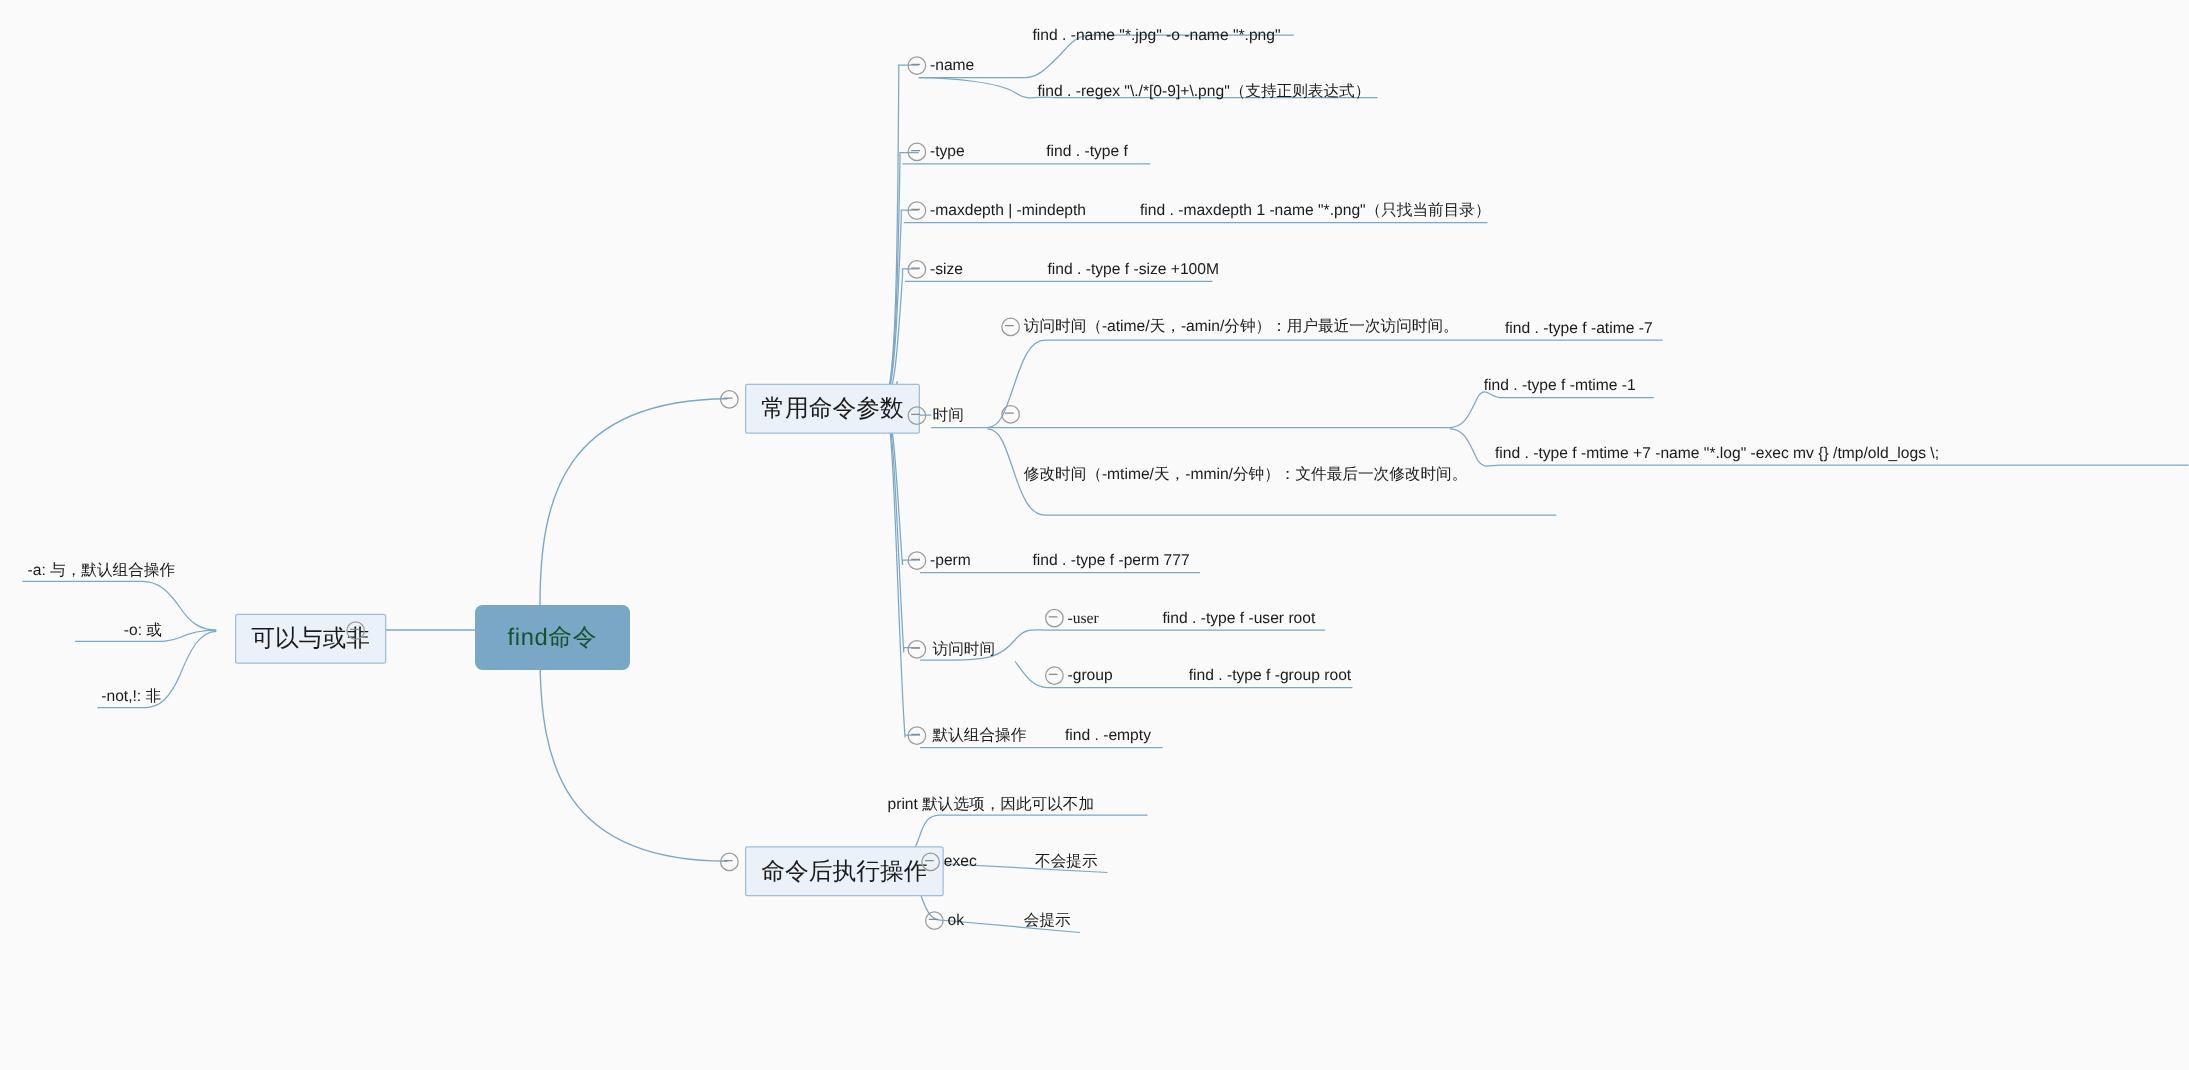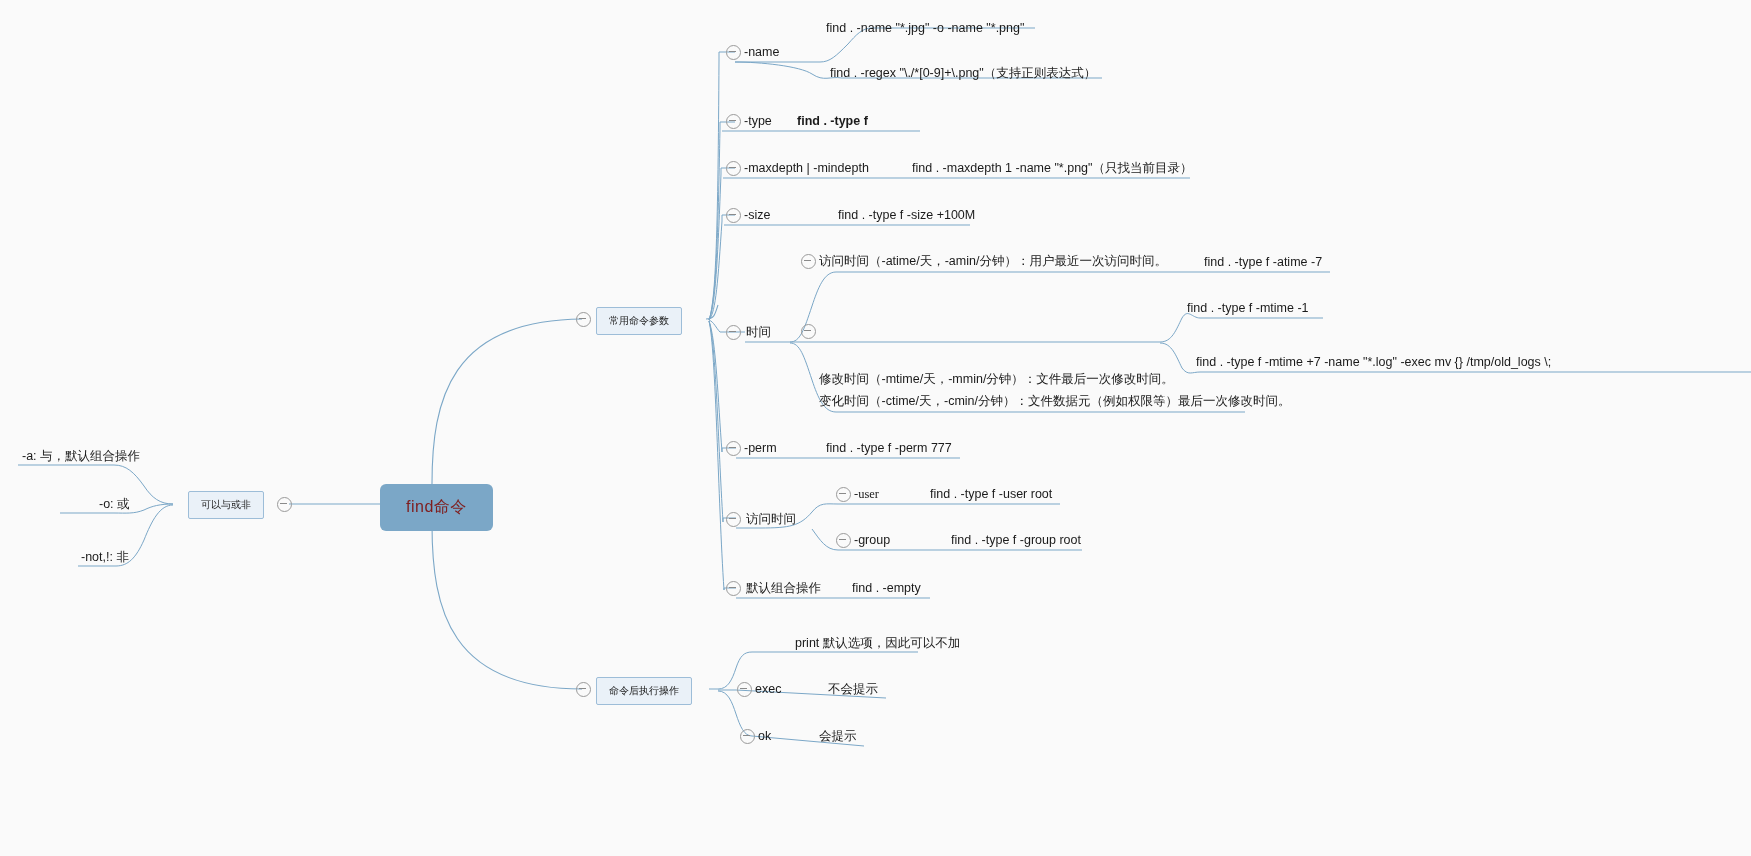--- a/index.html
+++ b/index.html
@@ -10,35 +10,35 @@
     overflow:hidden;
     position:relative;
   }
   #canvas{position:absolute;inset:0;width:1751px;height:856px;}
   svg.links{position:absolute;left:0;top:0;width:1751px;height:856px;pointer-events:none;}
   .node{position:absolute;white-space:nowrap;}
 
   
   .root{
     background:#7ba7c7;
-    color:#7f1d1d;
+    color:#14532d;
     border-radius:6px;
     padding:13px 26px;
-    font-size:16px;
+    font-size:19px;
     letter-spacing:.5px;
     box-shadow:0 0 0 0 rgba(0,0,0,0);
     text-align:center;
   }
   
   .lvl1{
     background:#eaf1f8;
     border:1px solid #9dbdd8;
     border-radius:2px;
     padding:6px 12px;
-    font-size:10px;
+    font-size:19px;
     color:#1a1a1a;
   }
   
   .txt{
     font-size:12.5px;
     color:#1a1a1a;
     line-height:16px;
   }
   .collapse{
     position:absolute;
@@ -127,21 +127,21 @@
   <div class="node lvl1" style="left:596px;top:307px;">常用命令参数</div>
   <div class="collapse" style="left:576px;top:312px;"></div>
 
   <div class="collapse" style="left:726px;top:45px;"></div>
   <div class="node txt" style="left:744px;top:44px;">-name</div>
   <div class="node txt" style="left:826px;top:20px;">find . -name "*.jpg" -o -name "*.png"</div>
   <div class="node txt" style="left:830px;top:65px;">find . -regex "\./*[0-9]+\.png"（支持正则表达式）</div>
 
   <div class="collapse" style="left:726px;top:114px;"></div>
   <div class="node txt" style="left:744px;top:113px;">-type</div>
-  <div class="node txt" style="left:797px;top:113px;font-weight:bold;">find . -type f</div>
+  <div class="node txt" style="left:837px;top:113px;">find . -type f</div>
 
   <div class="collapse" style="left:726px;top:161px;"></div>
   <div class="node txt" style="left:744px;top:160px;">-maxdepth | -mindepth</div>
   <div class="node txt" style="left:912px;top:160px;">find . -maxdepth 1 -name "*.png"（只找当前目录）</div>
 
   <div class="collapse" style="left:726px;top:208px;"></div>
   <div class="node txt" style="left:744px;top:207px;">-size</div>
   <div class="node txt" style="left:838px;top:207px;">find . -type f -size +100M</div>
 
   <div class="collapse" style="left:726px;top:325px;"></div>
@@ -149,21 +149,20 @@
 
   <div class="collapse" style="left:801px;top:254px;"></div>
   <div class="node txt" style="left:819px;top:253px;">访问时间（-atime/天，-amin/分钟）：用户最近一次访问时间。</div>
   <div class="node txt" style="left:1204px;top:254px;">find . -type f -atime -7</div>
 
   <div class="collapse" style="left:801px;top:324px;"></div>
   <div class="node txt" style="left:819px;top:323px;margin-top:48px;">修改时间（-mtime/天，-mmin/分钟）：文件最后一次修改时间。</div>
   <div class="node txt" style="left:1187px;top:300px;">find . -type f -mtime -1</div>
   <div class="node txt" style="left:1196px;top:354px;">find . -type f -mtime +7 -name "*.log" -exec mv {} /tmp/old_logs \;</div>
 
-  <div class="node txt" style="left:819px;top:393px;">变化时间（-ctime/天，-cmin/分钟）：文件数据元（例如权限等）最后一次修改时间。</div>
 
   <div class="collapse" style="left:726px;top:441px;"></div>
   <div class="node txt" style="left:744px;top:440px;">-perm</div>
   <div class="node txt" style="left:826px;top:440px;">find . -type f -perm 777</div>
 
   <div class="collapse" style="left:726px;top:512px;"></div>
   <div class="node txt" style="left:746px;top:511px;">访问时间</div>
 
   <div class="collapse" style="left:836px;top:487px;"></div>
   <div class="node txt" style="left:854px;top:486px;font-family:Liberation Serif, serif;">-user</div>
@@ -173,21 +172,21 @@
   <div class="node txt" style="left:854px;top:532px;">-group</div>
   <div class="node txt" style="left:951px;top:532px;">find . -type f -group root</div>
 
   <div class="collapse" style="left:726px;top:581px;"></div>
   <div class="node txt" style="left:746px;top:580px;">默认组合操作</div>
   <div class="node txt" style="left:852px;top:580px;">find . -empty</div>
 
   <div class="node lvl1" style="left:596px;top:677px;">命令后执行操作</div>
   <div class="collapse" style="left:576px;top:682px;"></div>
 
-  <div class="node txt" style="left:795px;top:635px;">print 默认选项，因此可以不加</div>
+  <div class="node txt" style="left:710px;top:635px;">print 默认选项，因此可以不加</div>
 
   <div class="collapse" style="left:737px;top:682px;"></div>
   <div class="node txt" style="left:755px;top:681px;">exec</div>
   <div class="node txt" style="left:828px;top:681px;">不会提示</div>
 
   <div class="collapse" style="left:740px;top:729px;"></div>
   <div class="node txt" style="left:758px;top:728px;">ok</div>
   <div class="node txt" style="left:819px;top:728px;">会提示</div>
 
 </div>

